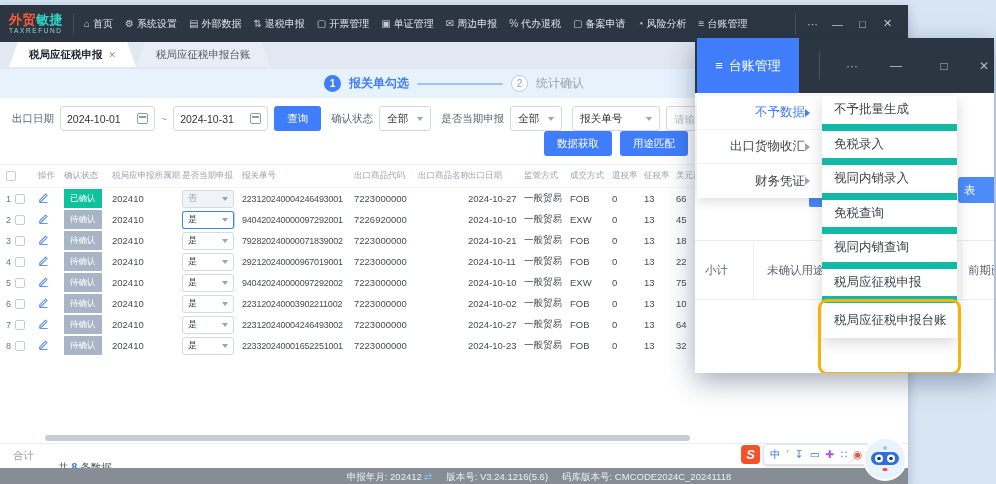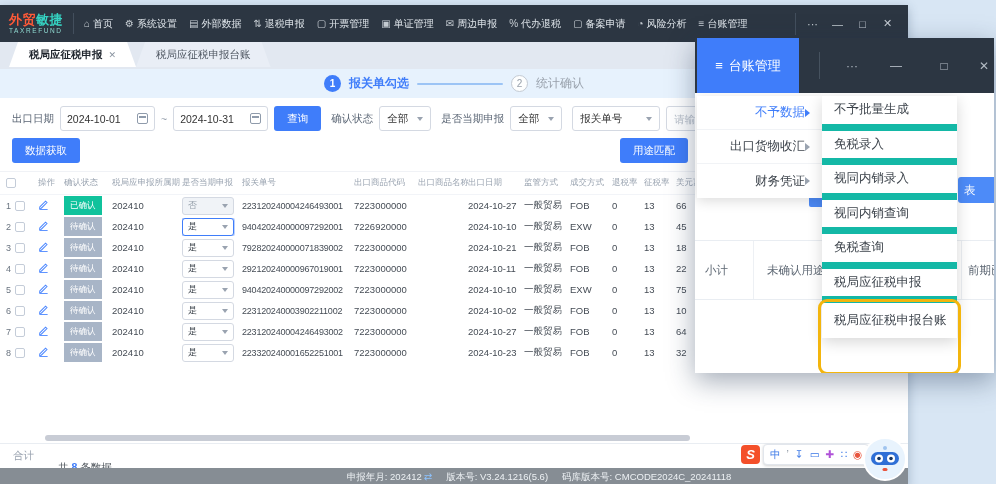--- a/index.html
+++ b/index.html
@@ -42,21 +42,21 @@
   .cal-icon { width:11px; height:11px; border:1px solid #8f9bab; border-radius:2px; position:relative; flex:none; }
   .cal-icon::before { content:""; position:absolute; top:1.5px; left:1px; right:1px; height:2.5px; background:#8f9bab; }
   .range-sep { color:#9aa3b0; }
   .btn-primary { background:#3f7dfa; color:#fff; border:none; border-radius:3px; height:25px; padding:0 13px;
                  font-size:10.5px; display:flex; align-items:center; cursor:default; white-space:nowrap; }
   .mini-select { height:25px; border:1px solid #d4d9e2; border-radius:3px; display:flex; align-items:center;
                  justify-content:space-between; padding:0 7px; font-size:10.5px; color:#333; background:#fff; gap:6px; }
   .caret { width:0; height:0; border-left:3.5px solid transparent; border-right:3.5px solid transparent; border-top:4px solid #9aa3b0; flex:none; }
   .text-input { height:25px; border:1px solid #d4d9e2; border-radius:3px; padding:0 7px; font-size:10.5px; width:95px; color:#333; outline:none; }
   .text-input::placeholder { color:#b8bfc9; }
-  .filter-row2 { display:flex; justify-content:space-between; margin-top:7px; padding-right:208px; }
+  .filter-row2 { display:flex; justify-content:flex-end; gap:8px; padding-right:208px; }
 
   .table-wrap { margin-top:8px; flex:1; overflow:hidden; }
   .thead, .trow { display:grid; grid-template-columns:38px 26px 48px 70px 60px 112px 64px 50px 56px 46px 42px 32px 32px 70px; align-items:center; }
   .thead { height:24px; font-size:8.5px; color:#99a3b0; border-top:1px solid #f0f2f6; border-bottom:1px solid #f2f4f8; }
   .thead > div, .trow > div { white-space:nowrap; overflow:hidden; padding-right:3px; }
   .trow { height:21px; font-size:9.5px; color:#454c55; }
   .cell-num { display:flex; gap:4px; align-items:center; padding-left:6px; font-size:9px; color:#6a7480; }
   .checkbox { width:10px; height:10px; border:1px solid #c4ccd8; border-radius:2px; background:#fff; flex:none; }
   .badge { display:inline-block; padding:5px 6px; border-radius:0; color:#fff; font-size:8.5px; line-height:1; }
   .badge.confirmed { background:#10c29c; }
@@ -550,20 +550,20 @@
         </div>
         <div class="menu-item">
           <span>财务凭证</span>
           <span class="arrow-right"></span>
         </div>
       </div>
     <div class="submenu-panel" id="submenu-panel">
         <div class="submenu-item">不予批量生成</div>
         <div class="submenu-item">免税录入</div>
         <div class="submenu-item">视同内销录入</div>
+        <div class="submenu-item">免税查询</div>
         <div class="submenu-item">视同内销查询</div>
-        <div class="submenu-item">免税查询</div>
         <div class="submenu-item">税局应征税申报</div>
         <div class="submenu-item">税局应征税申报台账</div>
       </div>
     <div class="highlight-box"></div>
   </div>
 </div>
 
 </body></html>

